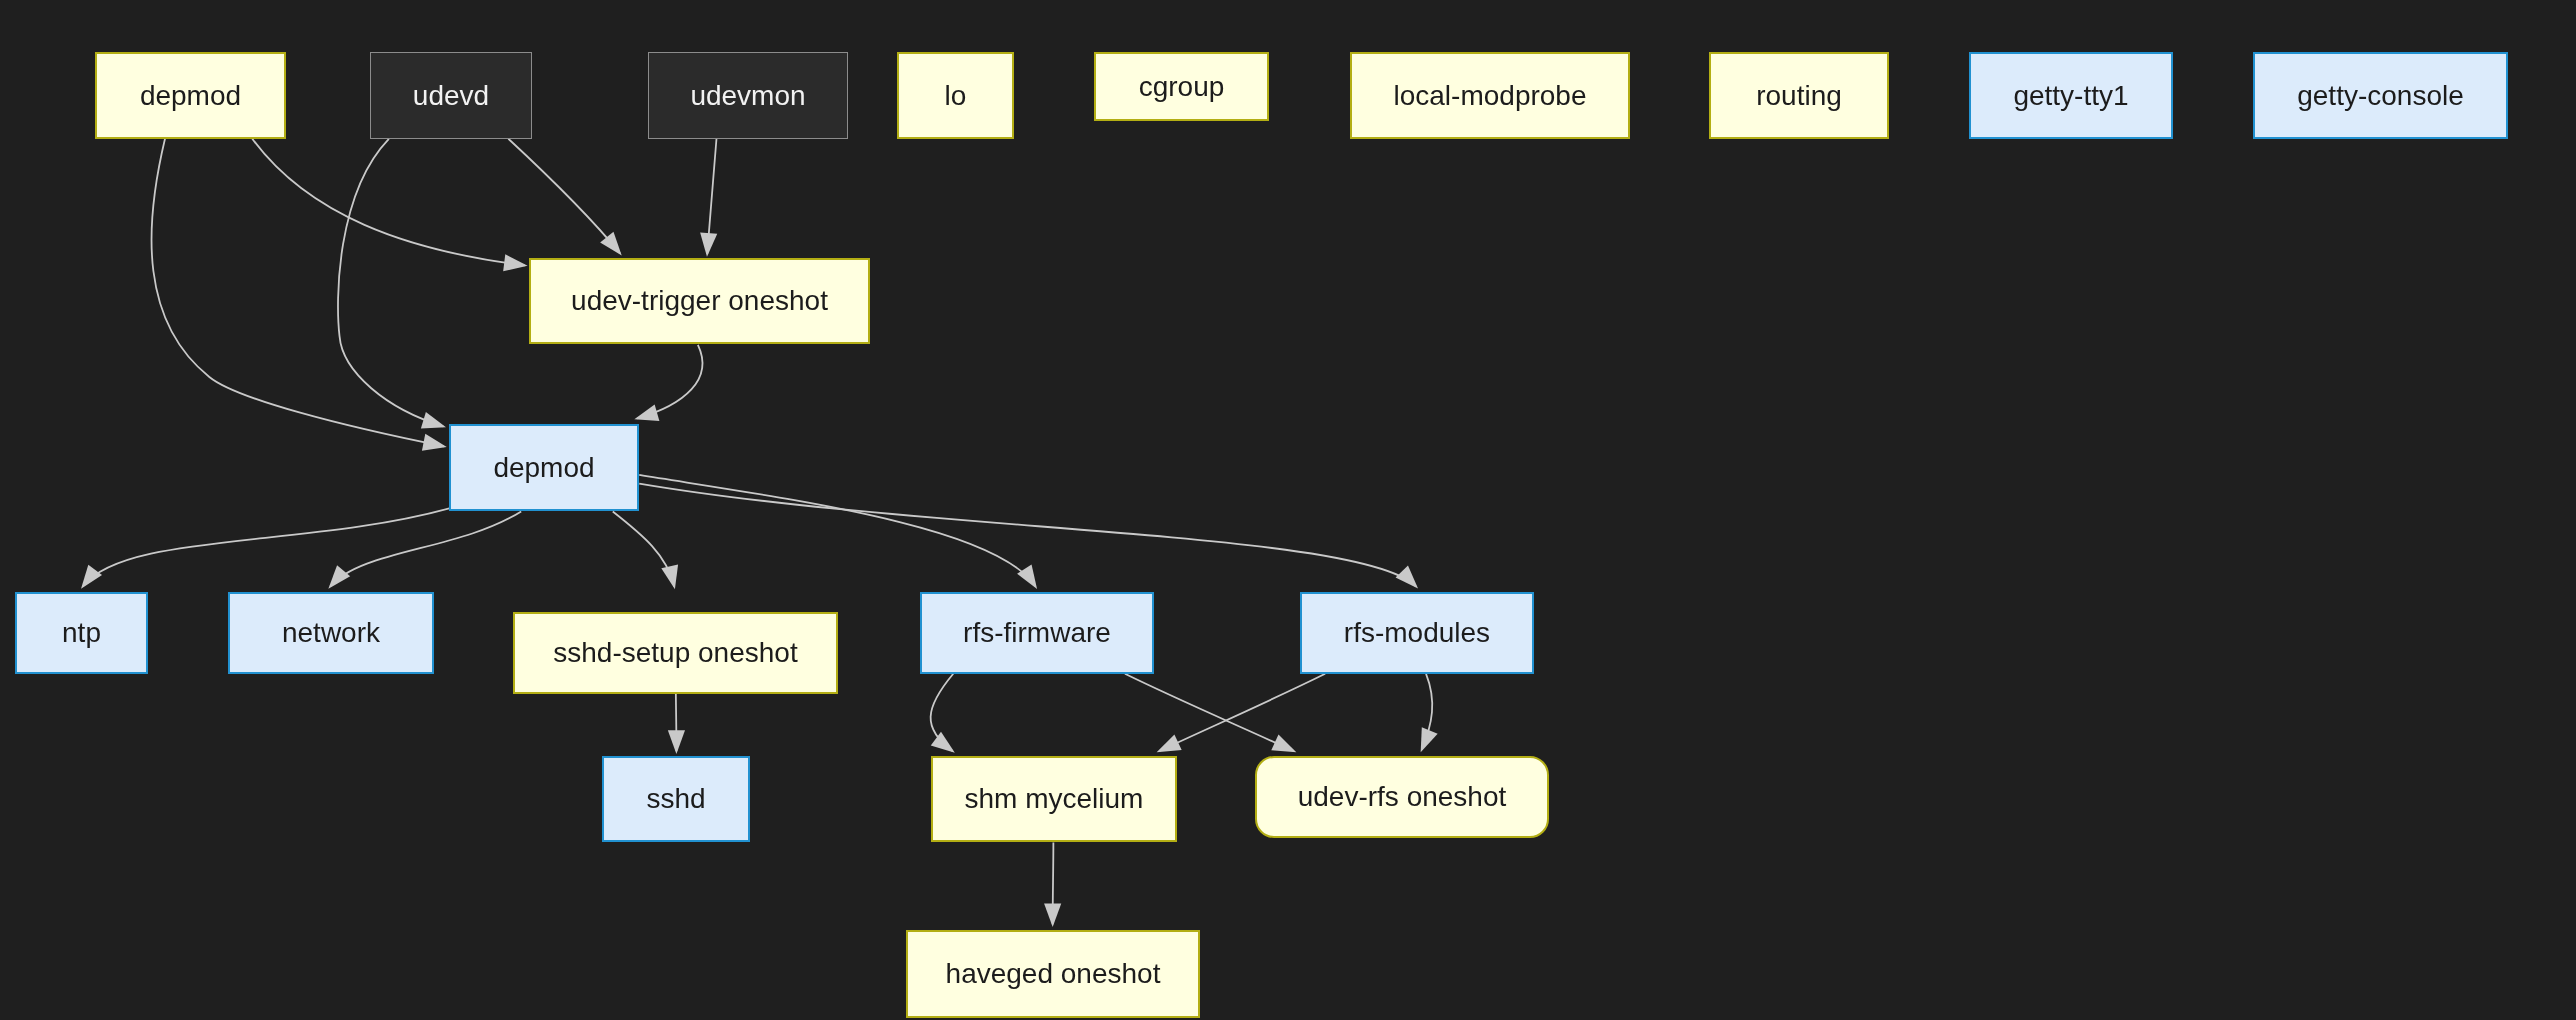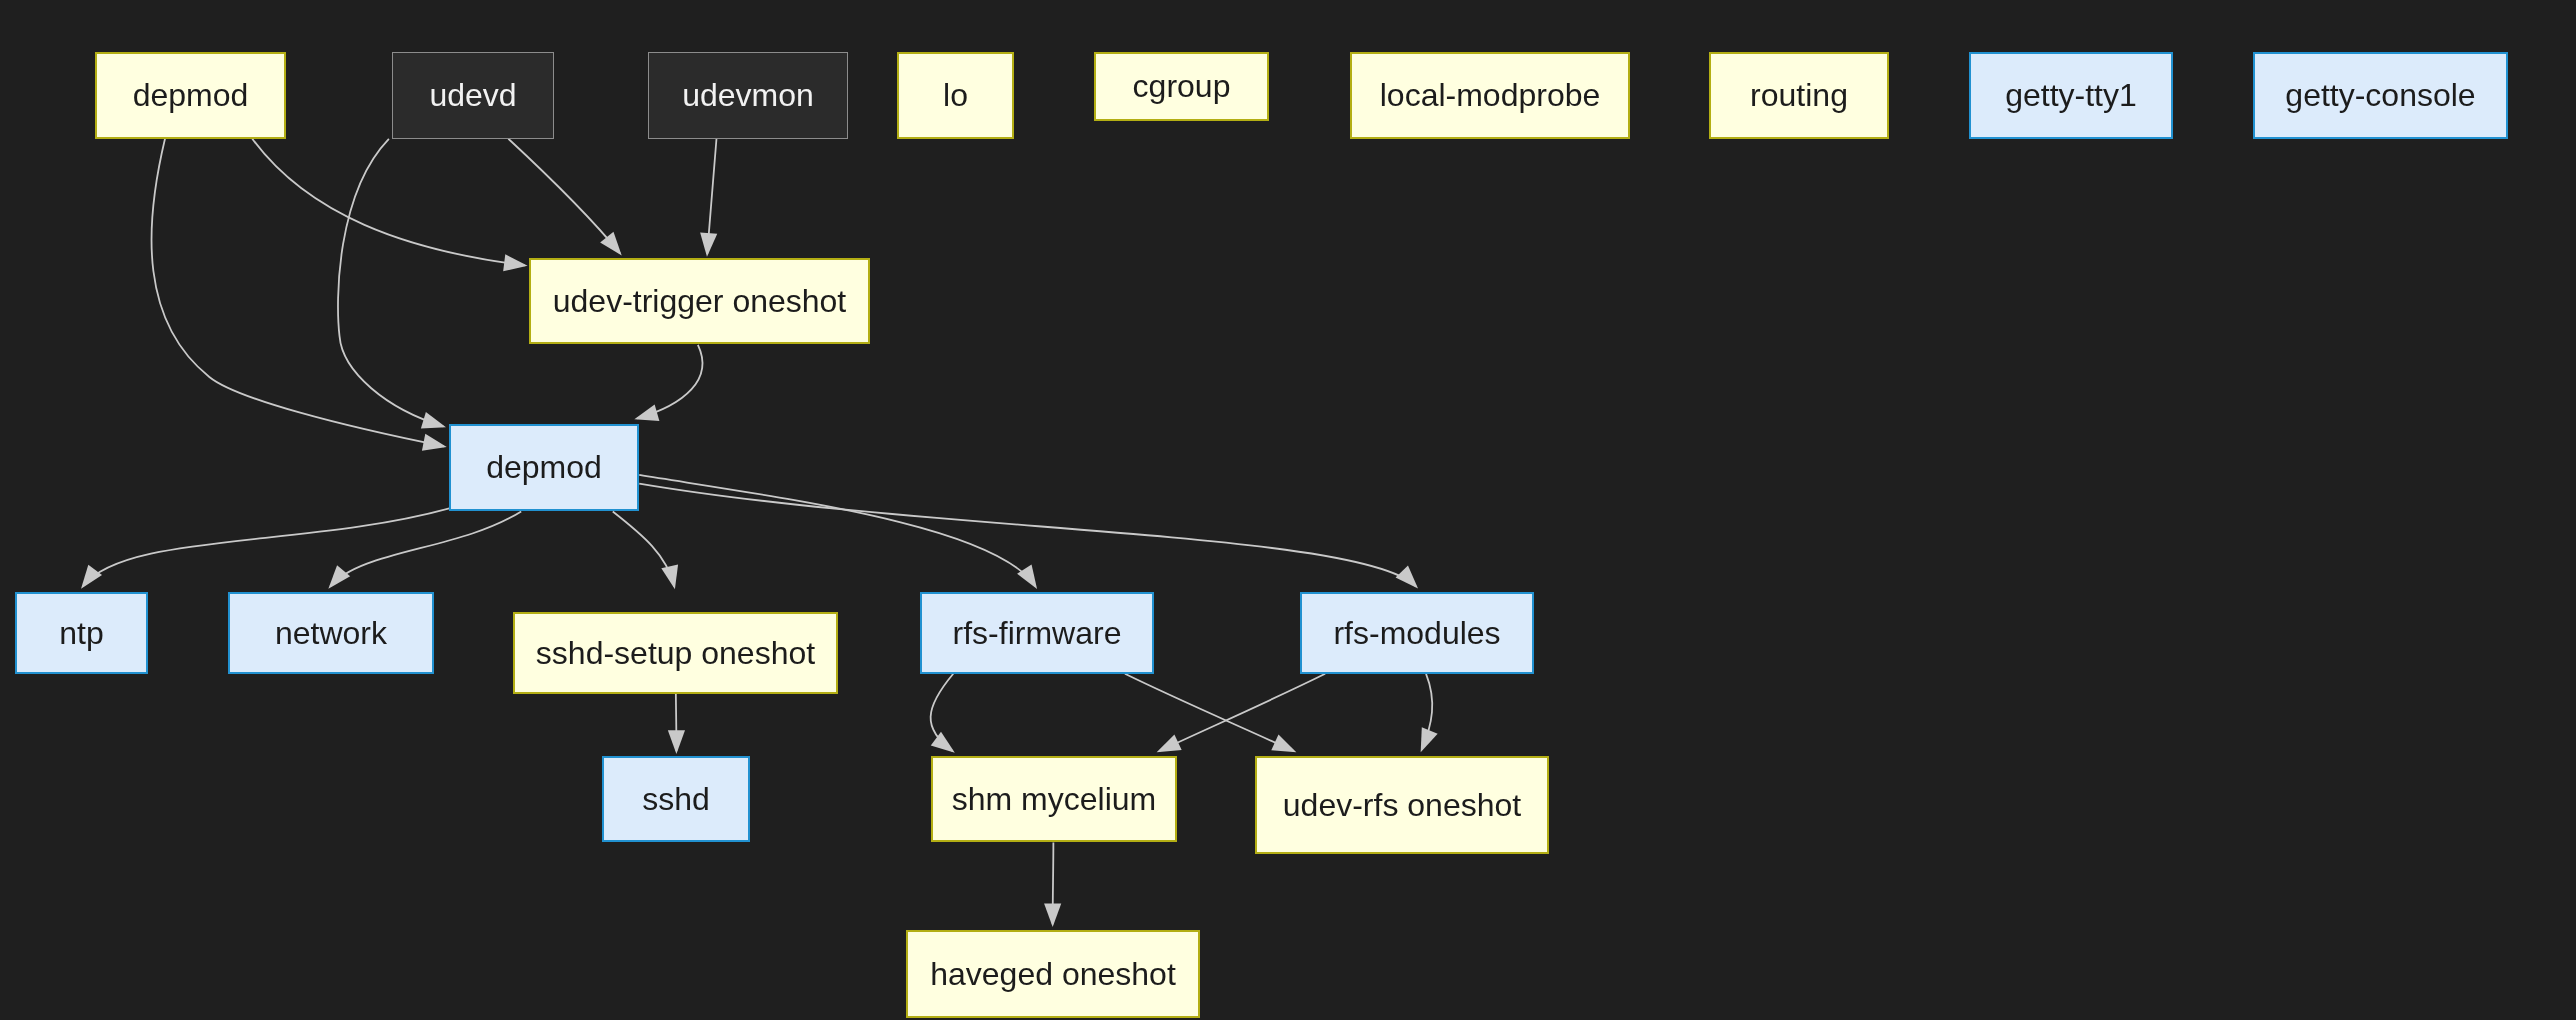--- a/index.html
+++ b/index.html
@@ -38,21 +38,21 @@
     color: #f2f2f2;
     font-size: 25px;
     line-height: 1;
   }
   .node {
     position: absolute;
     box-sizing: border-box;
     display: flex;
     align-items: center;
     justify-content: center;
-    font-size: 32px;
+    font-size: 28px;
     white-space: nowrap;
     z-index: 3;
   }
   .node.yellow {
     background: var(--yellow-fill, #ffffe0);
     border: 2.9px solid var(--yellow-border, #b3ae14);
     color: var(--text-dark, #1c1c1c);
   }
   .node.blue {
     background: var(--blue-fill, #dcebfb);
@@ -99,21 +99,21 @@
         <path d="M1993,942 C2008,980 2002,1012 1987,1048" class="edge" marker-end="url(#arrow)"></path>
         <path d="M1472,1178 C1472,1215 1471,1250 1471,1292" class="edge" marker-end="url(#arrow)"></path>
       </g>
   </svg>
 
 
   <div id="node-layer">
       <div class="node yellow" style="left: 95px; top: 52px; width: 191px; height: 87px;">
         <span>depmod</span>
       </div>
-      <div class="node dark" style="left: 392px; top: 52px; width: 162px; height: 87px; text-align: center;">
+      <div class="node dark" style="left: 370px; top: 52px; width: 162px; height: 87px; text-align: center;">
         <span>udevd</span>
       </div>
       <div class="node dark" style="left: 648px; top: 52px; width: 200px; height: 87px;">
         <span>udevmon</span>
       </div>
       <div class="node yellow" style="left: 897px; top: 52px; width: 117px; height: 87px;">
         <span>lo</span>
       </div>
       <div class="node yellow" style="left: 1094px; top: 52px; width: 175px; height: 69px;">
         <span>cgroup</span>
@@ -150,21 +150,21 @@
       </div>
       <div class="node blue" style="left: 1300px; top: 592px; width: 234px; height: 82px;">
         <span>rfs-modules</span>
       </div>
       <div class="node blue" style="left: 602px; top: 756px; width: 148px; height: 86px;">
         <span>sshd</span>
       </div>
       <div class="node yellow" style="left: 931px; top: 756px; width: 246px; height: 86px;">
         <span>shm mycelium</span>
       </div>
-      <div class="node yellow" style="left: 1255px; top: 756px; width: 294px; height: 98px;">
+      <div class="node yellow" style="left: 1255px; top: 756px; width: 294px; height: 82px; border-radius: 19px;">
         <span>udev-rfs oneshot</span>
       </div>
       <div class="node yellow" style="left: 906px; top: 930px; width: 294px; height: 88px;">
         <span>haveged oneshot</span>
       </div>
     </div>
 </div>
 
 
 </body></html>

